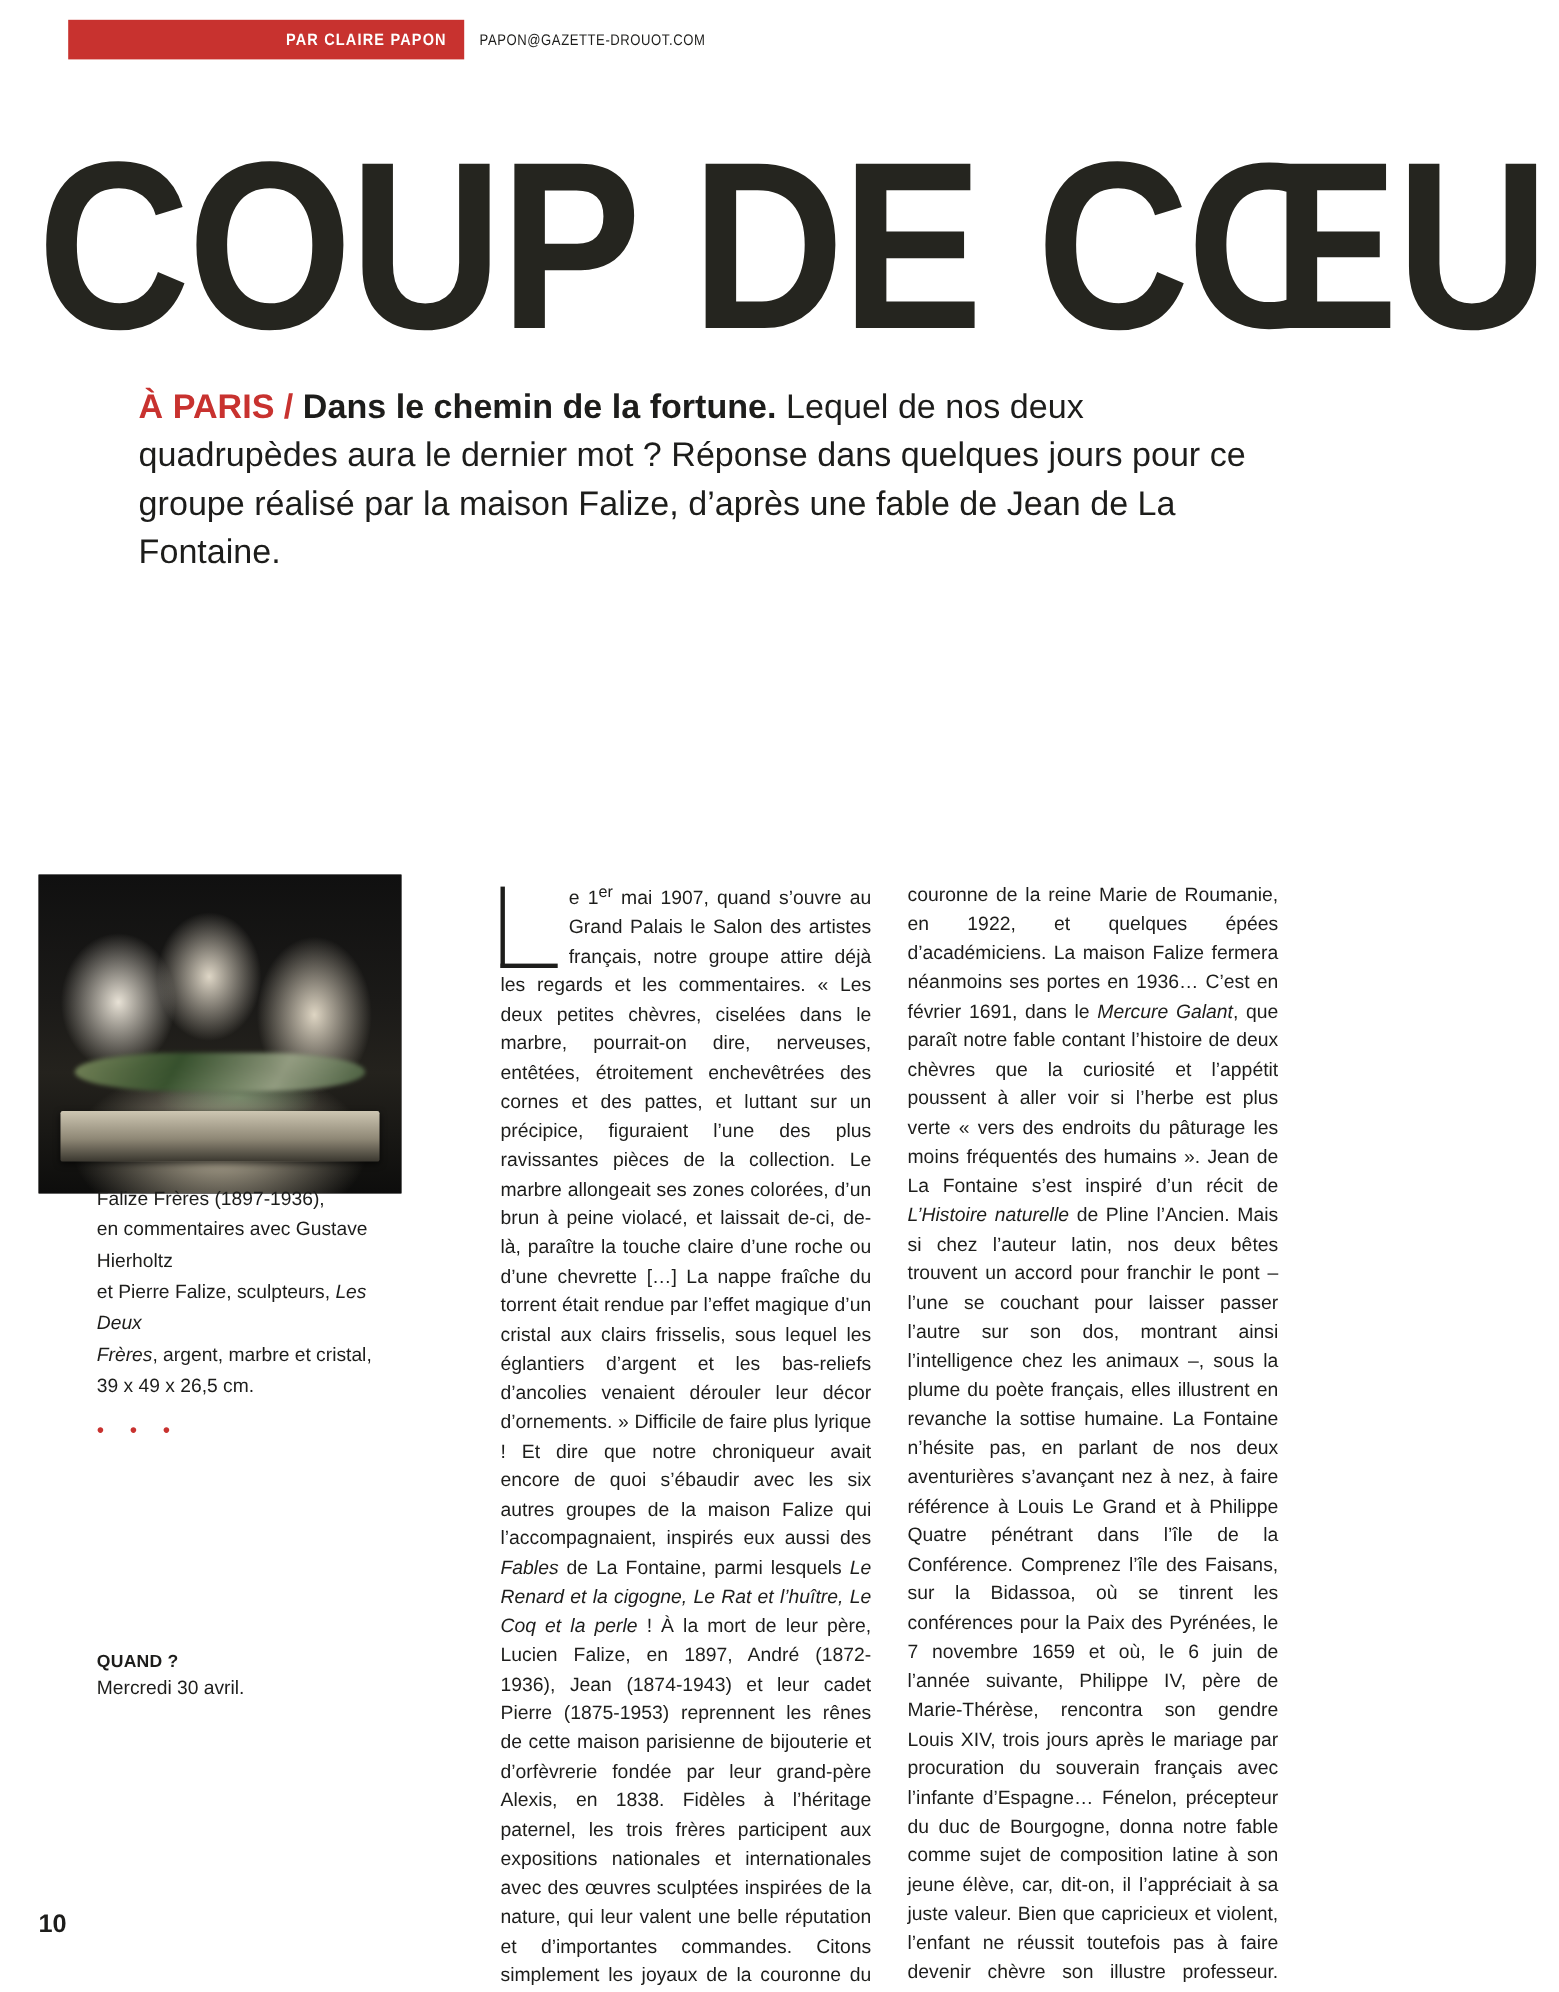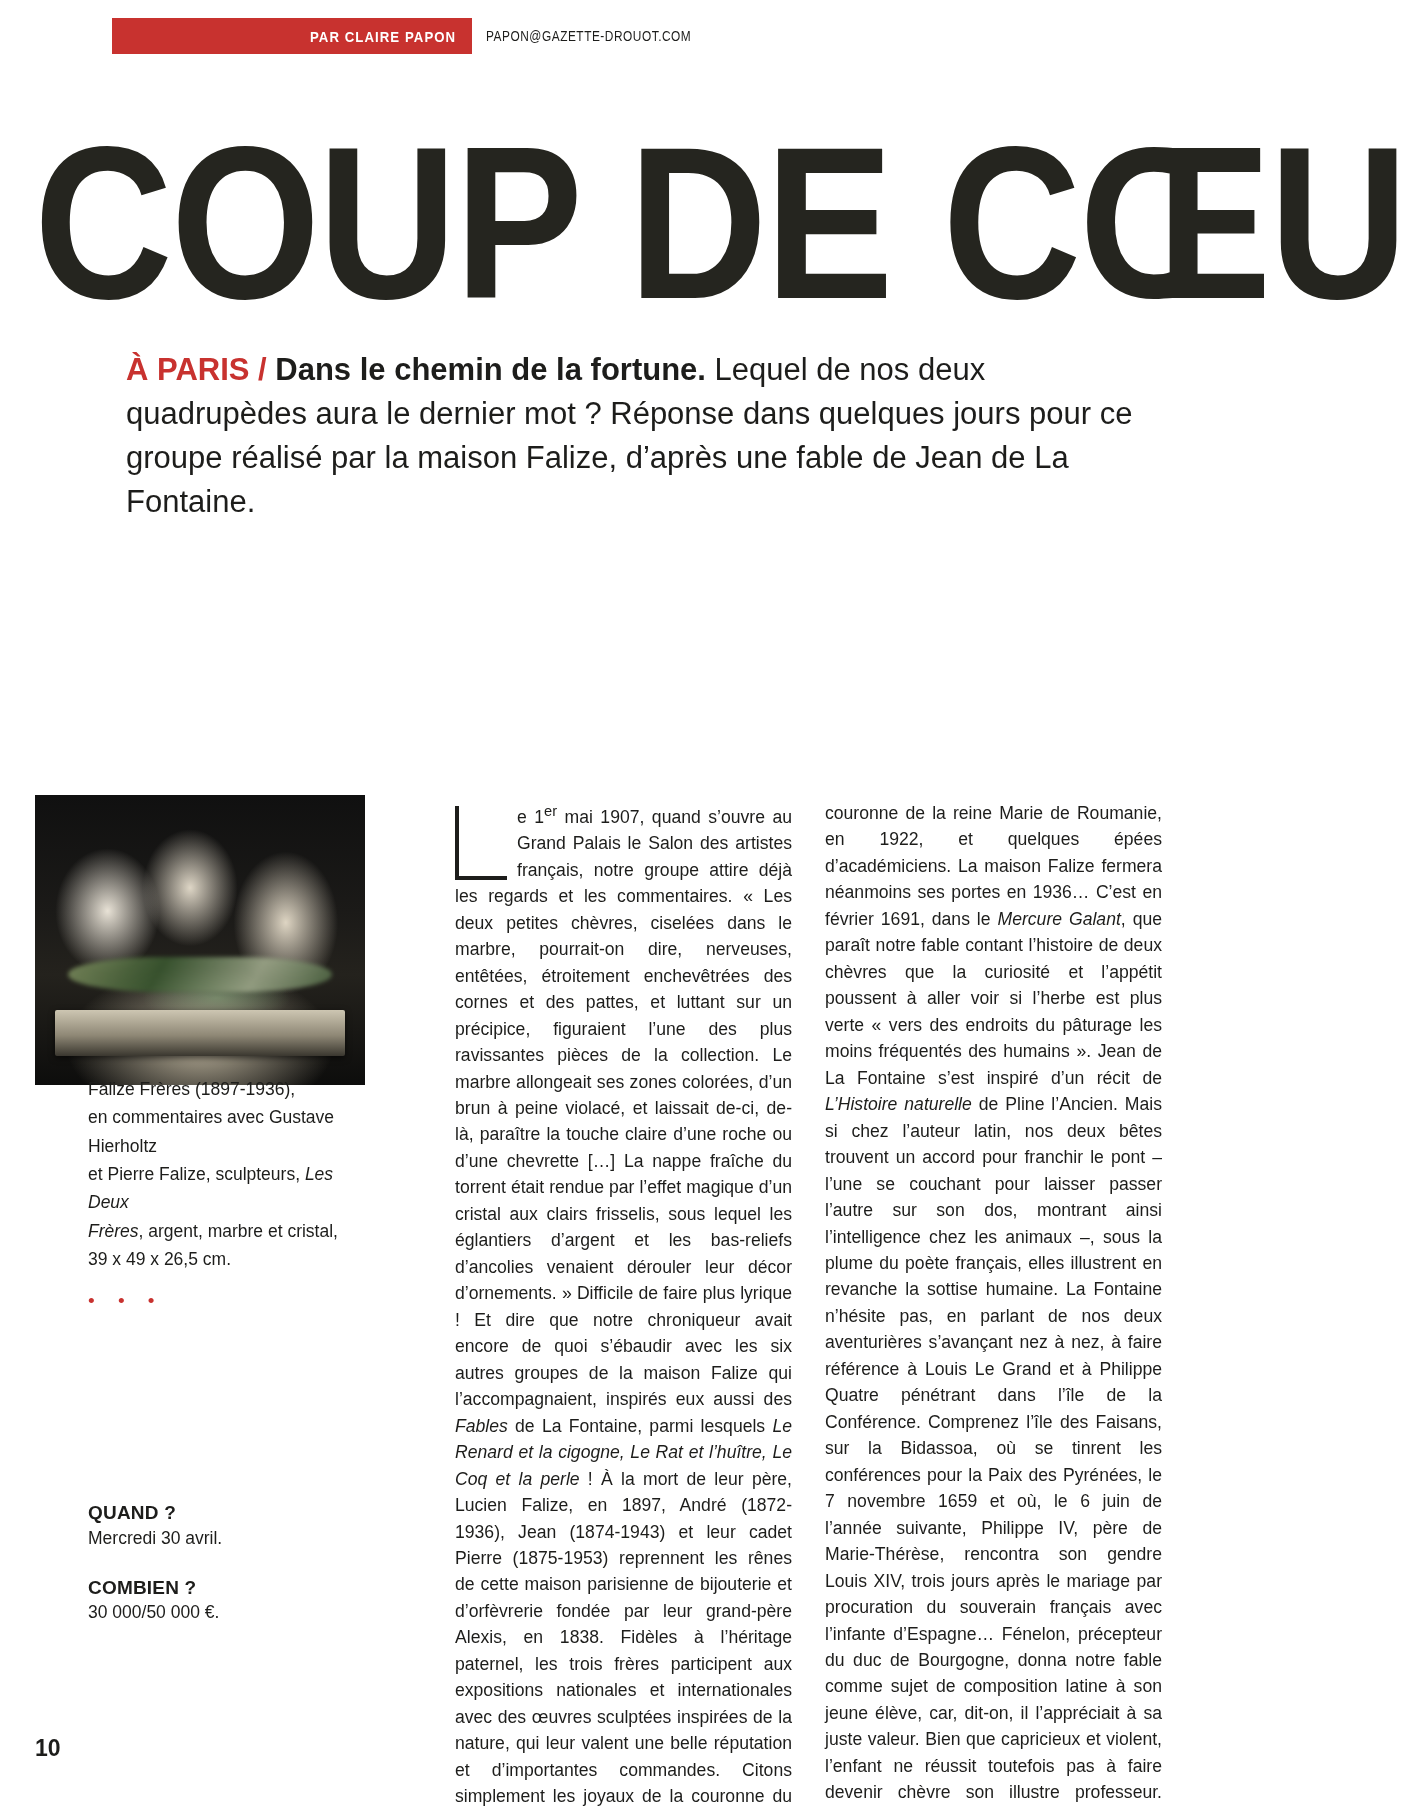--- a/index.html
+++ b/index.html
@@ -12,21 +12,21 @@
     overflow:hidden;
   }
 
   
   .byline-row{
     position:absolute; left:0; top:18px; width:100%; height:36px;
     display:flex; align-items:stretch;
   }
   .byline-red{
     background:#c8322f;
-    width:360px; margin-left:112px;
+    width:360px; margin-left:62px;
     display:flex; align-items:center; justify-content:flex-end;
     padding-right:16px; box-sizing:border-box;
   }
   .byline-red span{
     color:#ffffff; font-weight:bold; font-size:15px;
     letter-spacing:1.2px; font-stretch:condensed;
     transform:scaleX(.88); transform-origin:right center;
   }
   .byline-mail{
     display:flex; align-items:center; padding-left:14px;
@@ -95,21 +95,21 @@
   .dots{
     margin-top:13px; color:#c8322f; font-size:19px; letter-spacing:9px;
   }
 
   
   .info{
     position:absolute; left:88px; top:1500px; width:300px;
     font-size:17.5px; line-height:1.36; color:#1d1d1b;
   }
   .info h4{
-    margin:0 0 1px 0; font-size:19px; font-weight:bold; letter-spacing:.2px;
+    margin:0 0 1px 0; font-size:16px; font-weight:bold; letter-spacing:.2px;
   }
   .info .grp{ margin-bottom:24px; }
   .info p{ margin:0; }
 
   
   .col{
     position:absolute; top:800px;
     font-size:17.6px; line-height:1.505;
     text-align:justify; color:#1d1d1b;
     hyphens:auto;
@@ -167,24 +167,20 @@
   <i>Frères</i><span>, argent, marbre et cristal,</span><br>
   <span>39 x 49 x 26,5 cm.</span>
   <div class="dots">• • •</div>
 </div>
 
 <div class="info">
   <div class="grp">
     <h4>QUAND ?</h4>
     <p>Mercredi 30 avril.</p>
   </div>
-  <div class="grp">
-    <h4>COMBIEN ?</h4>
-    <p>30 000/50 000 €.</p>
-  </div>
 </div>
 
 <div class="col col1">
   <span class="dropcap"></span><span>e 1</span><sup>er</sup><span> mai 1907, quand s’ouvre au Grand Palais le Salon des artistes français, notre groupe attire déjà les regards et les commentaires. «&nbsp;Les deux petites chèvres, ciselées dans le marbre, pourrait-on dire, nerveuses, entêtées, étroitement enchevêtrées des cornes et des pattes, et luttant sur un précipice, figuraient l’une des plus ravissantes pièces de la collection. Le marbre allongeait ses zones colorées, d’un brun à peine violacé, et laissait de-ci, de-là, paraître la touche claire d’une roche ou d’une chevrette […] La nappe fraîche du torrent était rendue par l’effet magique d’un cristal aux clairs frisselis, sous lequel les églantiers d’argent et les bas-reliefs d’ancolies venaient dérouler leur décor d’ornements.&nbsp;» Difficile de faire plus lyrique ! Et dire que notre chroniqueur avait encore de quoi s’ébaudir avec les six autres groupes de la maison Falize qui l’accompagnaient, inspirés eux aussi des </span><i>Fables</i><span> de La Fontaine, parmi lesquels </span><i>Le Renard et la cigogne, Le Rat et l’huître, Le Coq et la perle</i><span> ! À la mort de leur père, Lucien Falize, en 1897, André (1872-1936), Jean (1874-1943) et leur cadet Pierre (1875-1953) reprennent les rênes de cette maison parisienne de bijouterie et d’orfèvrerie fondée par leur grand-père Alexis, en 1838. Fidèles à l’héritage paternel, les trois frères participent aux expositions nationales et internationales avec des œuvres sculptées inspirées de la nature, qui leur valent une belle réputation et d’importantes commandes. Citons simplement les joyaux de la couronne du roi Pierre I</span>
 </div>
 
 <div class="col col2">
   <span>couronne de la reine Marie de Roumanie, en 1922, et quelques épées d’académiciens. La maison Falize fermera néanmoins ses portes en 1936… C’est en février 1691, dans le </span><i>Mercure Galant</i><span>, que paraît notre fable contant l’histoire de deux chèvres que la curiosité et l’appétit poussent à aller voir si l’herbe est plus verte «&nbsp;vers des endroits du pâturage les moins fréquentés des humains&nbsp;». Jean de La Fontaine s’est inspiré d’un récit de </span><i>L’Histoire naturelle</i><span> de Pline l’Ancien. Mais si chez l’auteur latin, nos deux bêtes trouvent un accord pour franchir le pont – l’une se couchant pour laisser passer l’autre sur son dos, montrant ainsi l’intelligence chez les animaux –, sous la plume du poète français, elles illustrent en revanche la sottise humaine. La Fontaine n’hésite pas, en parlant de nos deux aventurières s’avançant nez à nez, à faire référence à Louis Le Grand et à Philippe Quatre pénétrant dans l’île de la Conférence. Comprenez l’île des Faisans, sur la Bidassoa, où se tinrent les conférences pour la Paix des Pyrénées, le 7 novembre 1659 et où, le 6 juin de l’année suivante, Philippe IV, père de Marie-Thérèse, rencontra son gendre Louis XIV, trois jours après le mariage par procuration du souverain français avec l’infante d’Espagne… Fénelon, précepteur du duc de Bourgogne, donna notre fable comme sujet de composition latine à son jeune élève, car, dit-on, il l’appréciait à sa juste valeur. Bien que capricieux et violent, l’enfant ne réussit toutefois pas à faire devenir chèvre son illustre professeur. Nous voilà rassurés !</span>
   
 </div>

